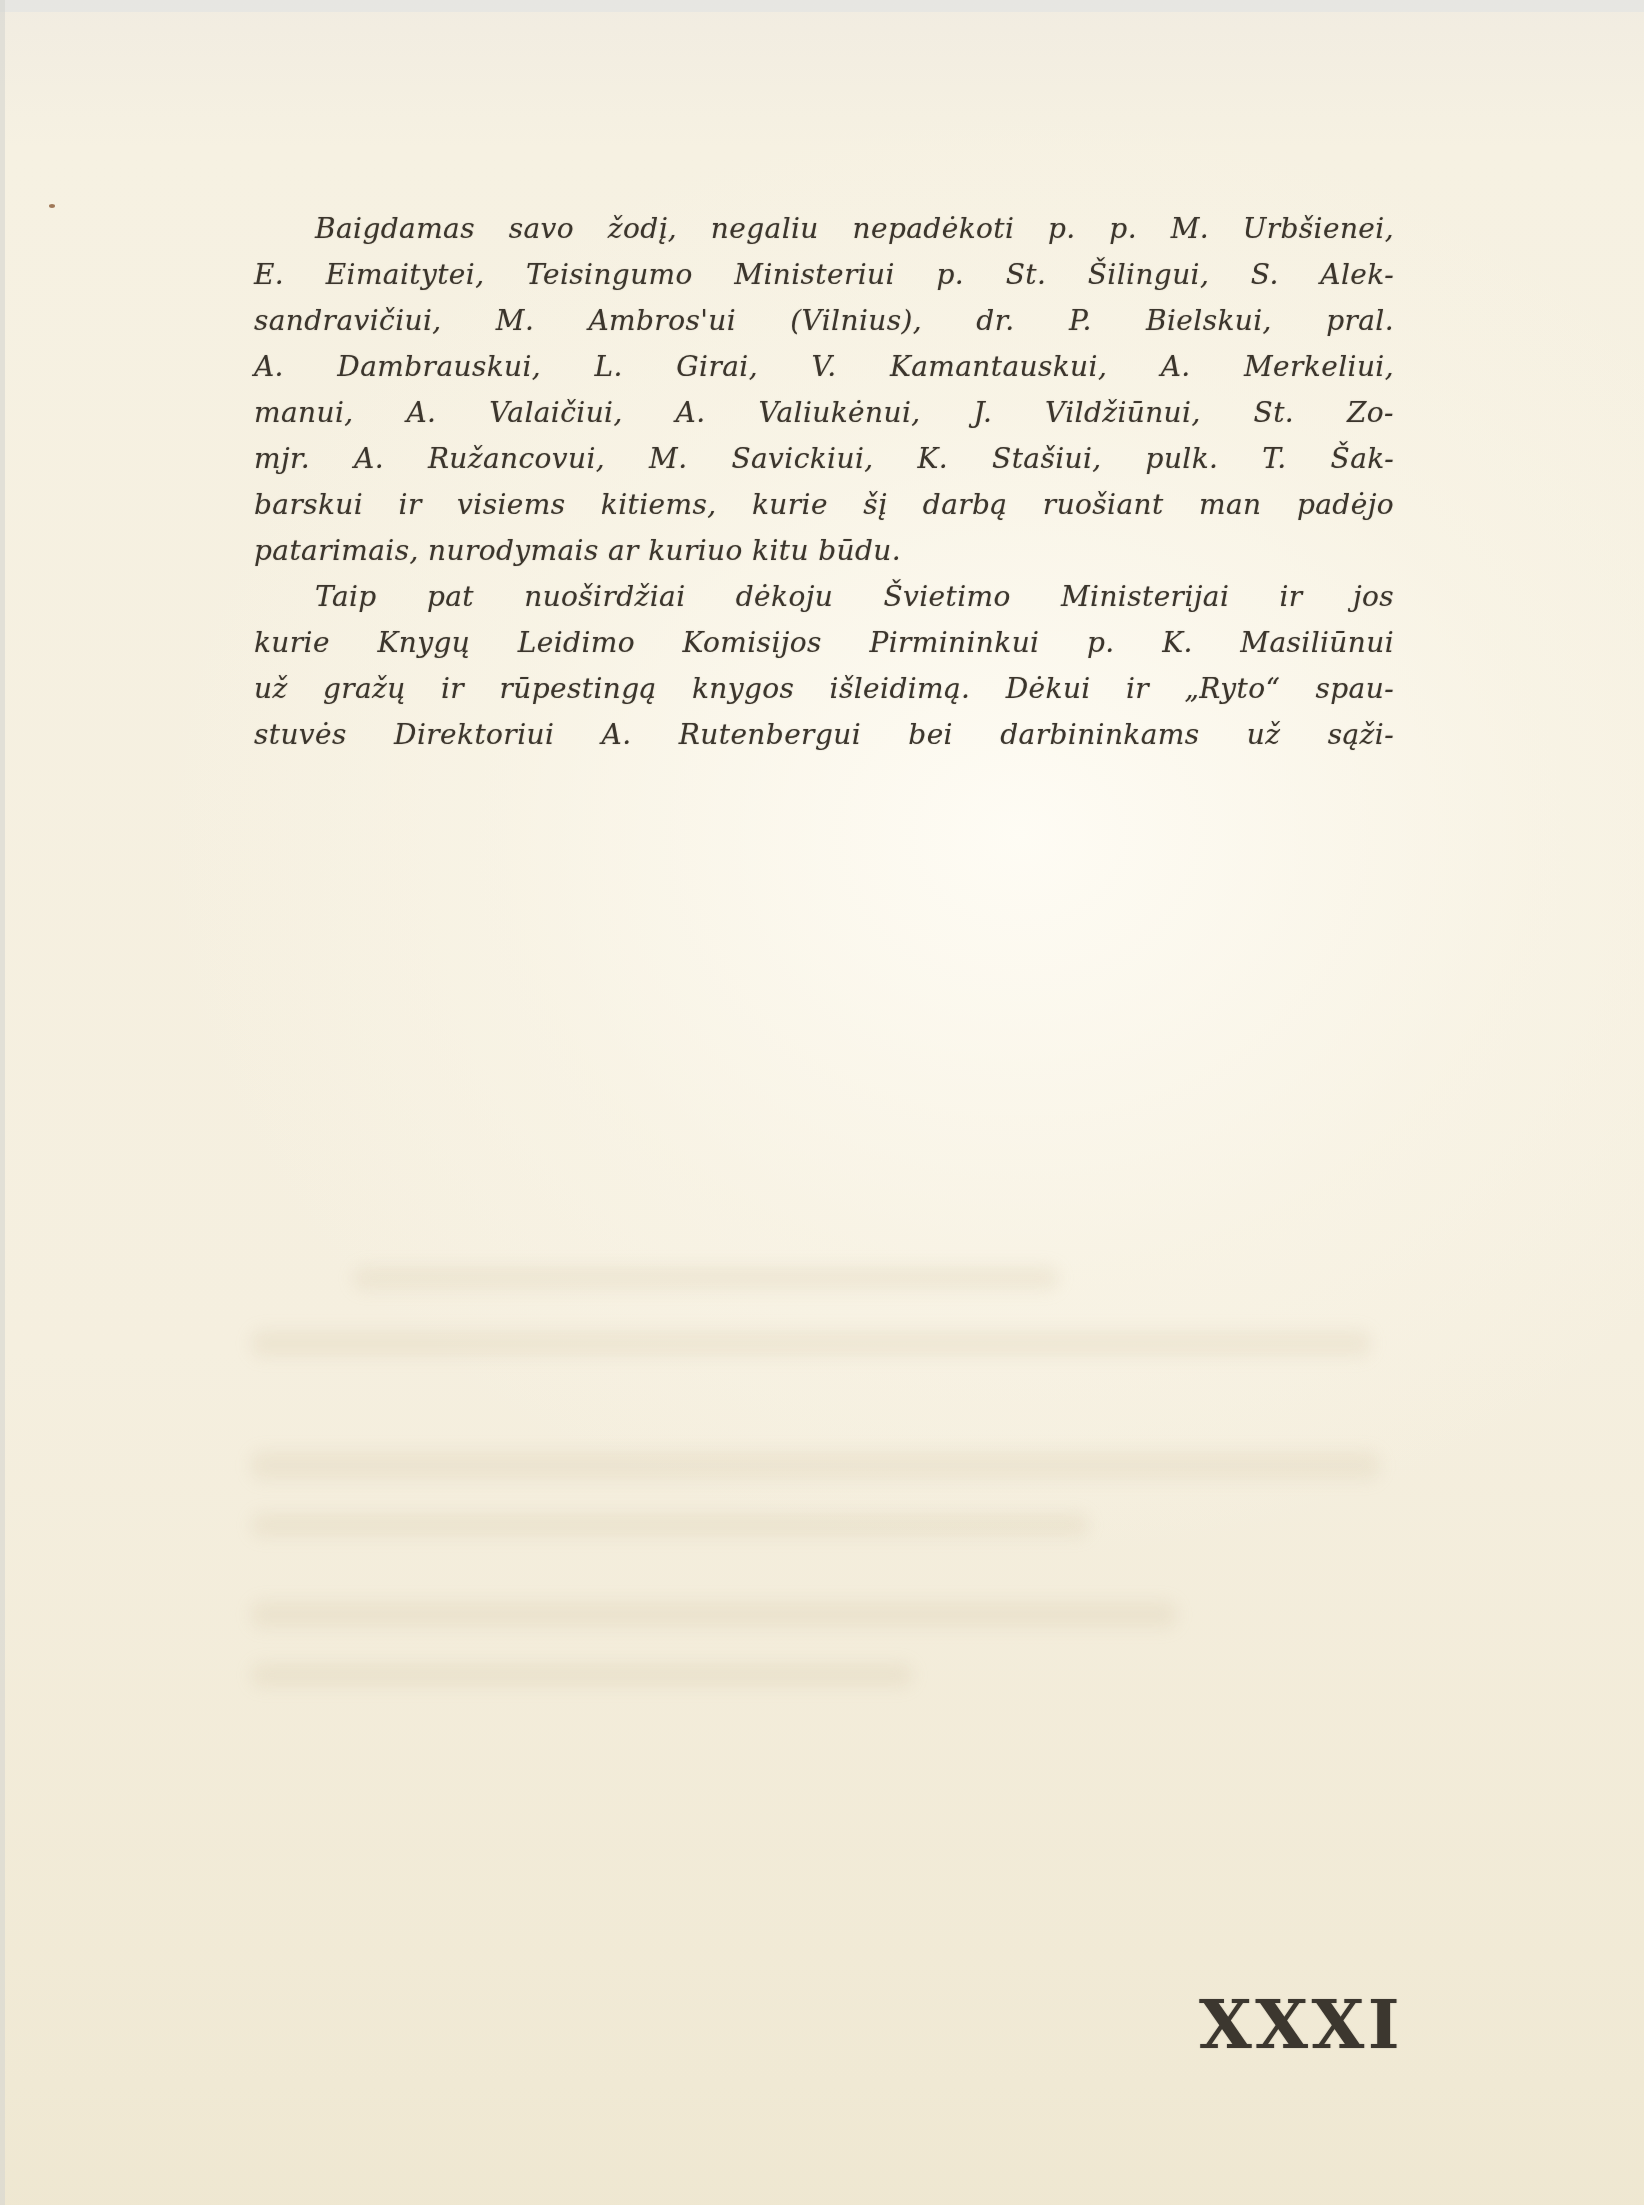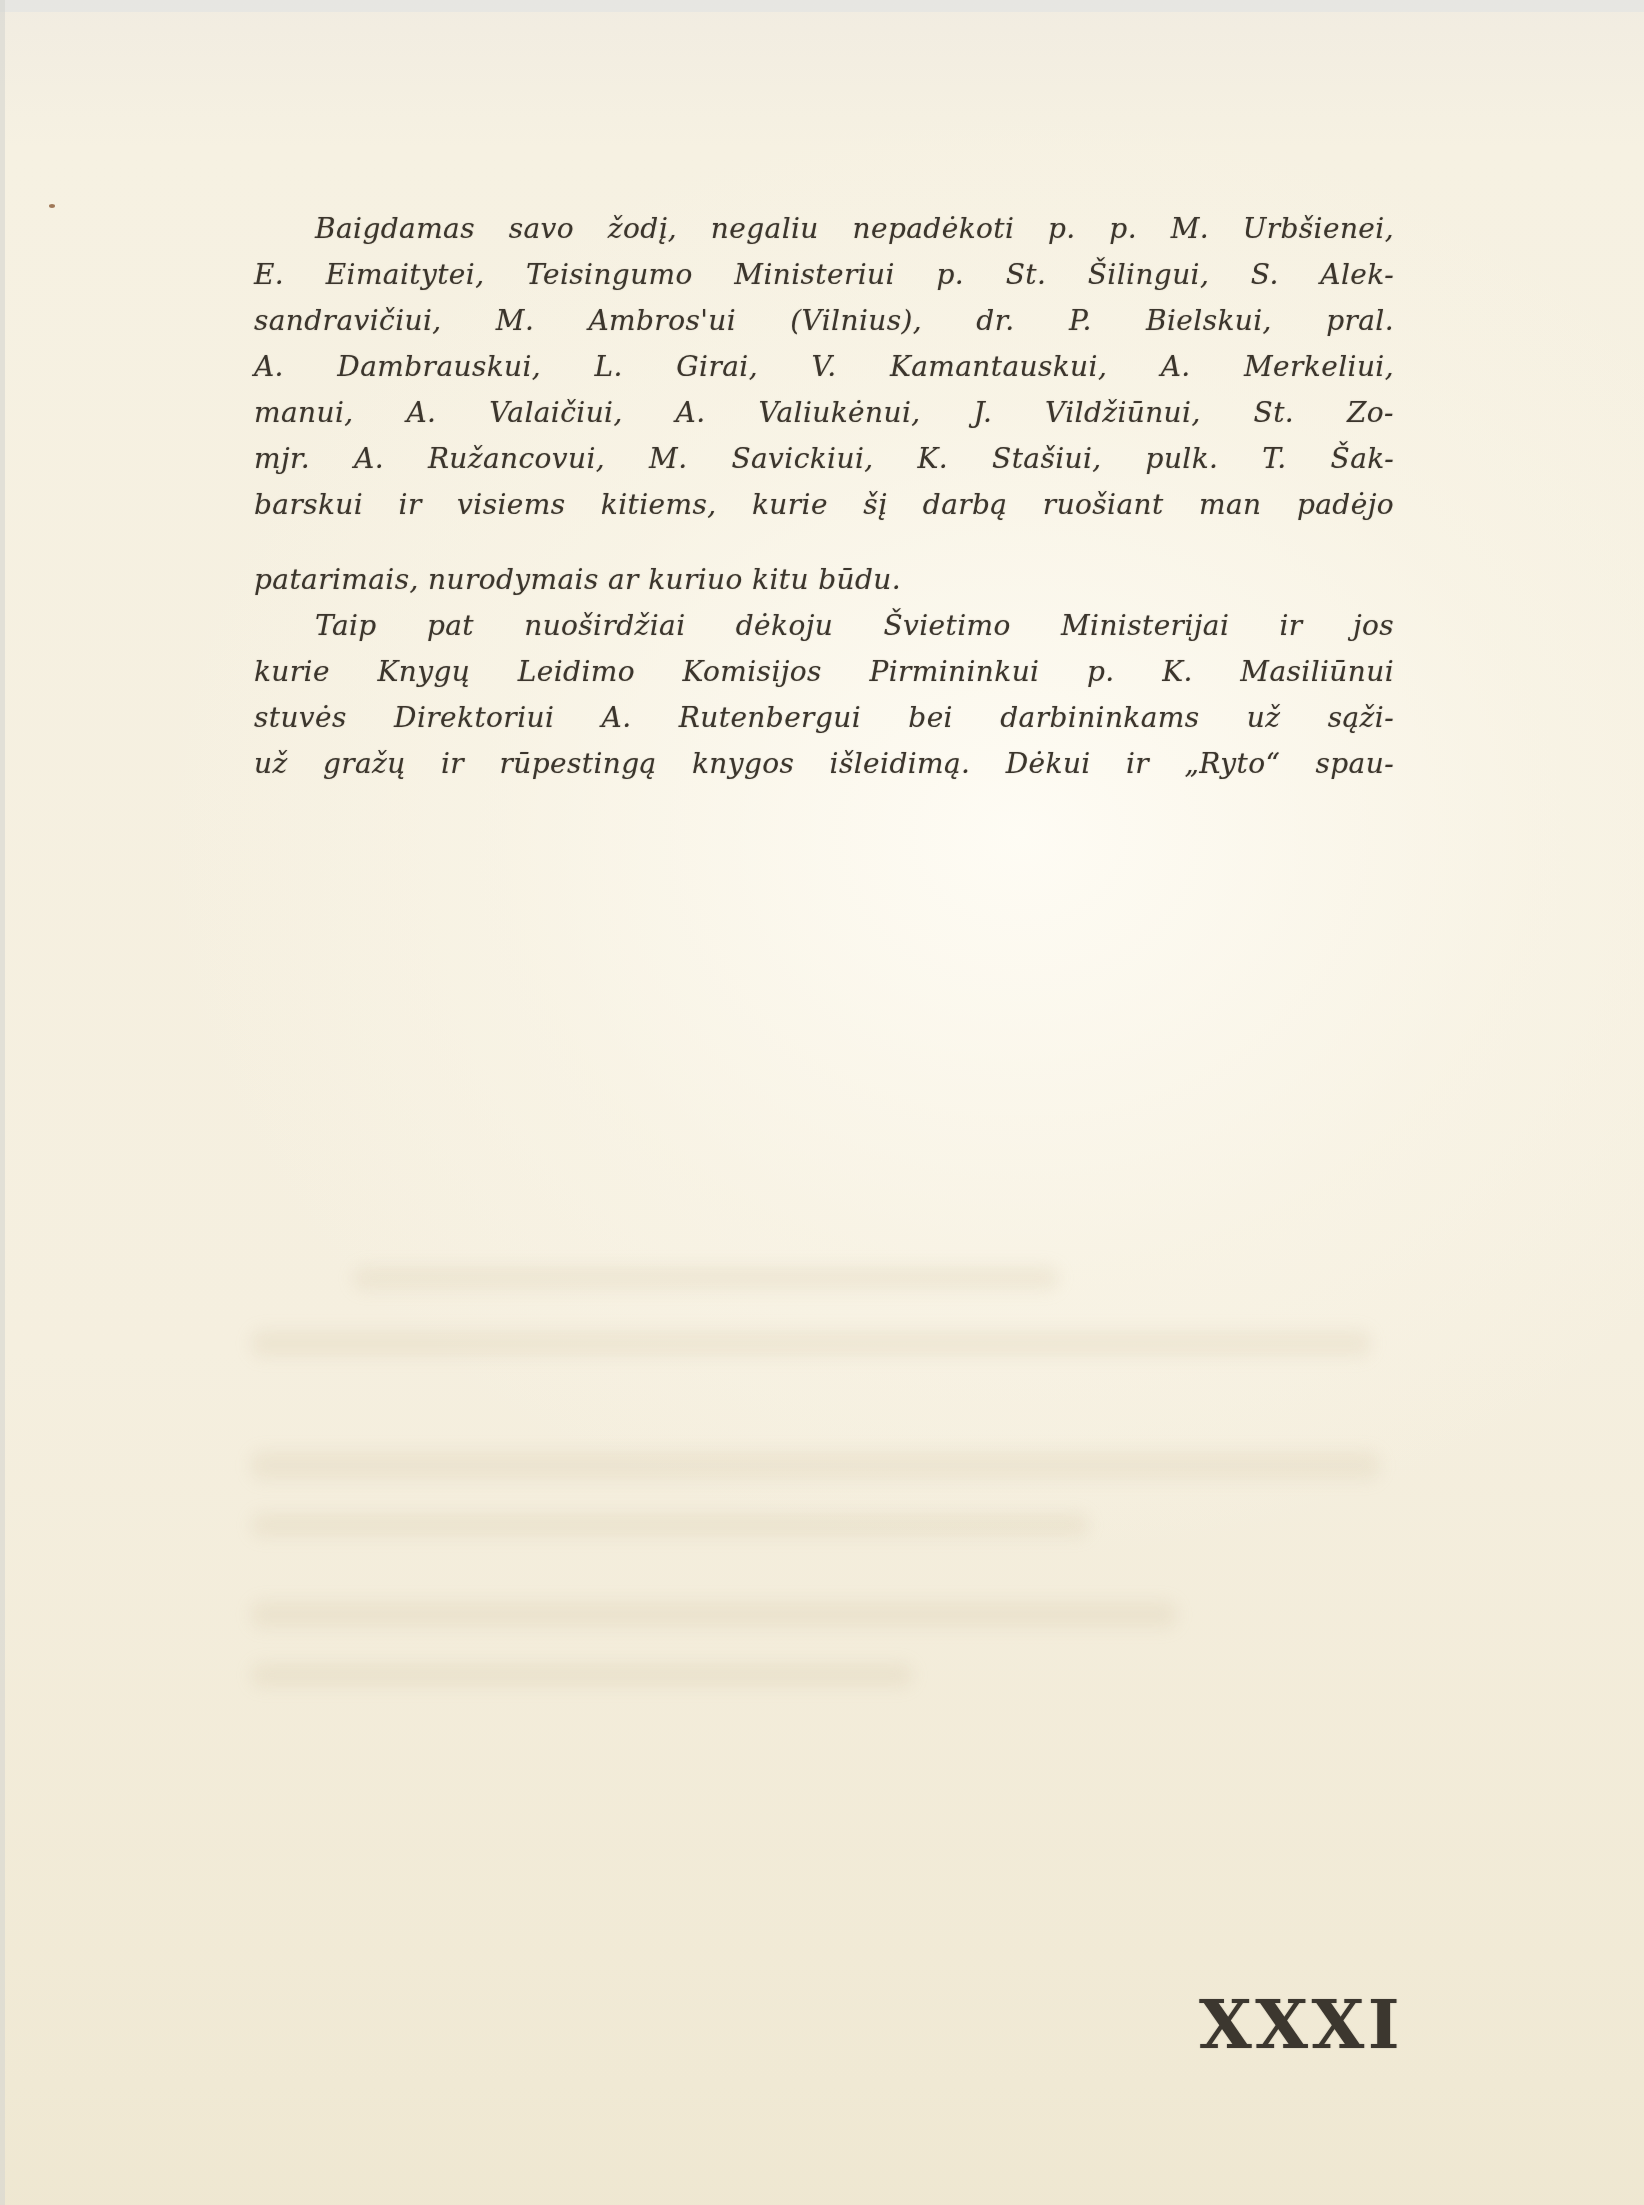--- a/index.html
+++ b/index.html
@@ -40,21 +40,21 @@
     color: #3b352c;
     text-shadow: 0 0 1.3px rgba(59,53,44,0.35);
     letter-spacing: 0.4px;
   }
   .line {
     text-align: justify;
     text-align-last: justify;
     white-space: normal;
   }
   .line.indent { padding-left: 61px; }
-  .line.para-last { text-align-last: left; margin-top: 29px; }
+  .line.para-last { text-align-last: left; }
   .pagenum {
     position: absolute;
     top: 1984px;
     left: 1199px;
     font-style: normal;
     font-weight: 700;
     font-size: 68px;
     letter-spacing: 3.5px;
     color: #3c372f;
     text-shadow: 0 0 1.3px rgba(60,55,47,0.4);
@@ -92,22 +92,22 @@
     <div class="line indent">Baigdamas savo žodį, negaliu nepadėkoti p. p. M. Urbšienei,</div>
     <div class="line">E. Eimaitytei, Teisingumo Ministeriui p. St. Šilingui, S. Alek-</div>
     <div class="line">sandravičiui, M. Ambros'ui (Vilnius), dr. P. Bielskui, pral.</div>
     <div class="line">A. Dambrauskui, L. Girai, V. Kamantauskui, A. Merkeliui,</div>
     <div class="line">manui, A. Valaičiui, A. Valiukėnui, J. Vildžiūnui, St. Zo-</div>
     <div class="line">mjr. A. Ružancovui, M. Savickiui, K. Stašiui, pulk. T. Šak-</div>
     <div class="line">barskui ir visiems kitiems, kurie šį darbą ruošiant man padėjo</div>
     <div class="line para-last">patarimais, nurodymais ar kuriuo kitu būdu.</div>
     <div class="line indent">Taip pat nuoširdžiai dėkoju Švietimo Ministerijai ir jos</div>
     <div class="line">kurie Knygų Leidimo Komisijos Pirmininkui p. K. Masiliūnui</div>
+    <div class="line">už gražų ir rūpestingą knygos išleidimą. Dėkui ir „Ryto“ spau-</div>
     <div class="line">stuvės Direktoriui A. Rutenbergui bei darbininkams už sąži-</div>
-    <div class="line">už gražų ir rūpestingą knygos išleidimą. Dėkui ir „Ryto“ spau-</div>
   </div>
 
   <div class="ghost g1"></div>
   <div class="ghost g2"></div>
   <div class="ghost g3"></div>
   <div class="ghost g4"></div>
   <div class="ghost g5"></div>
   <div class="ghost g6"></div>
 
   <div class="speck s1"></div>

